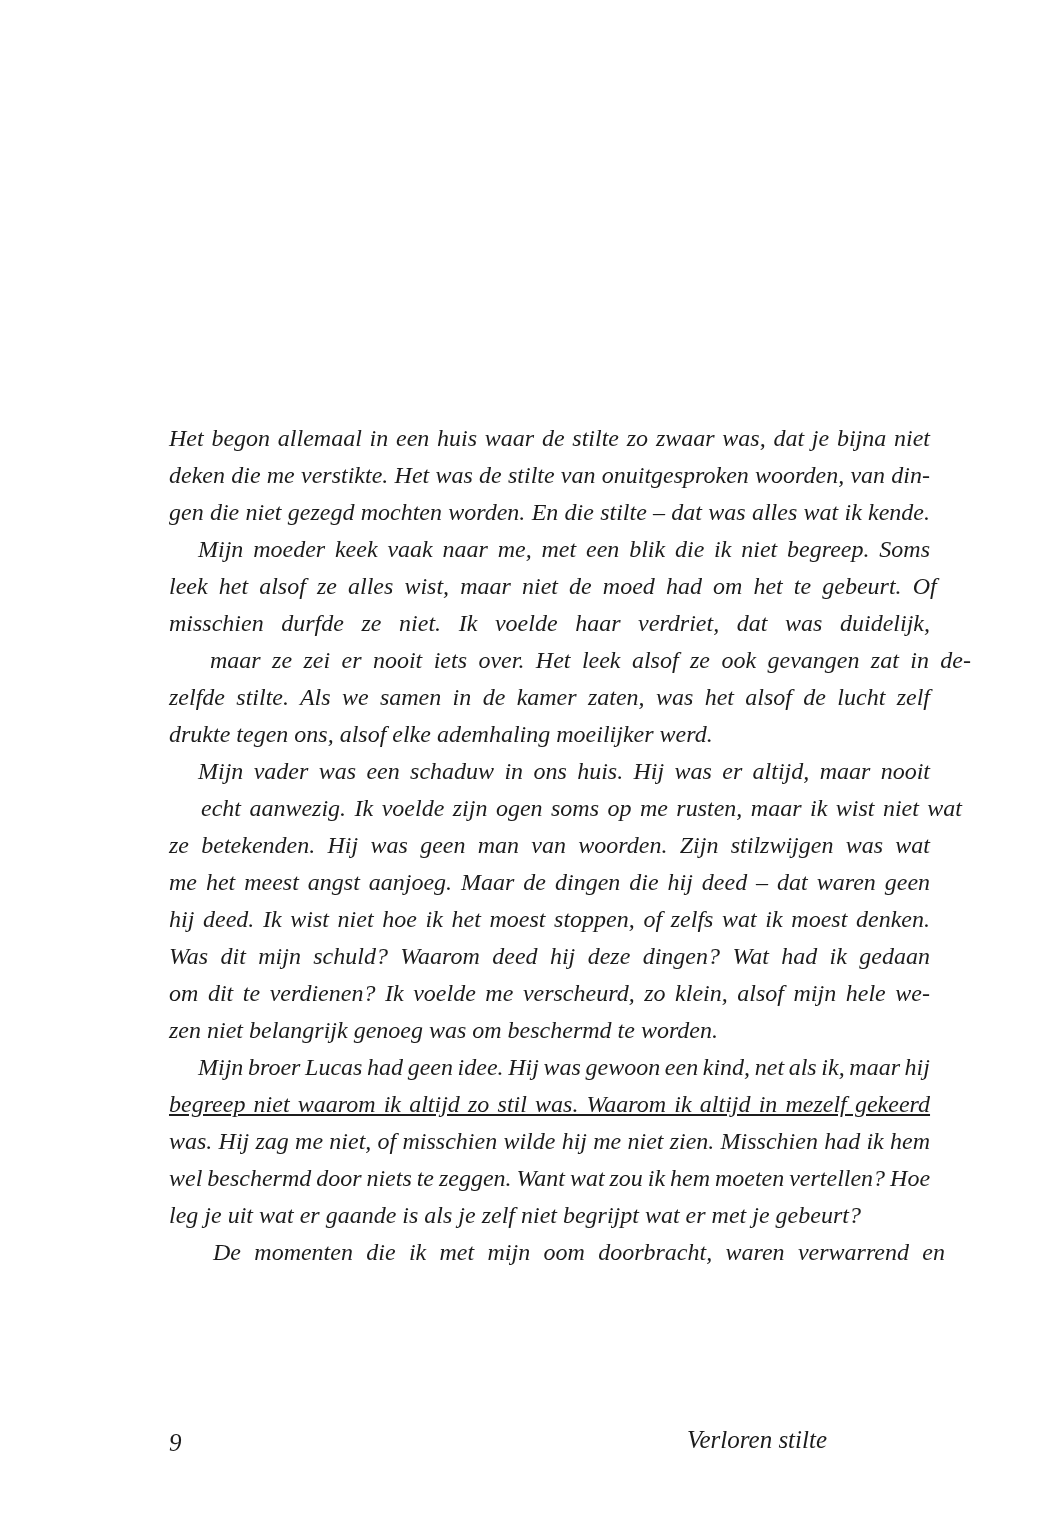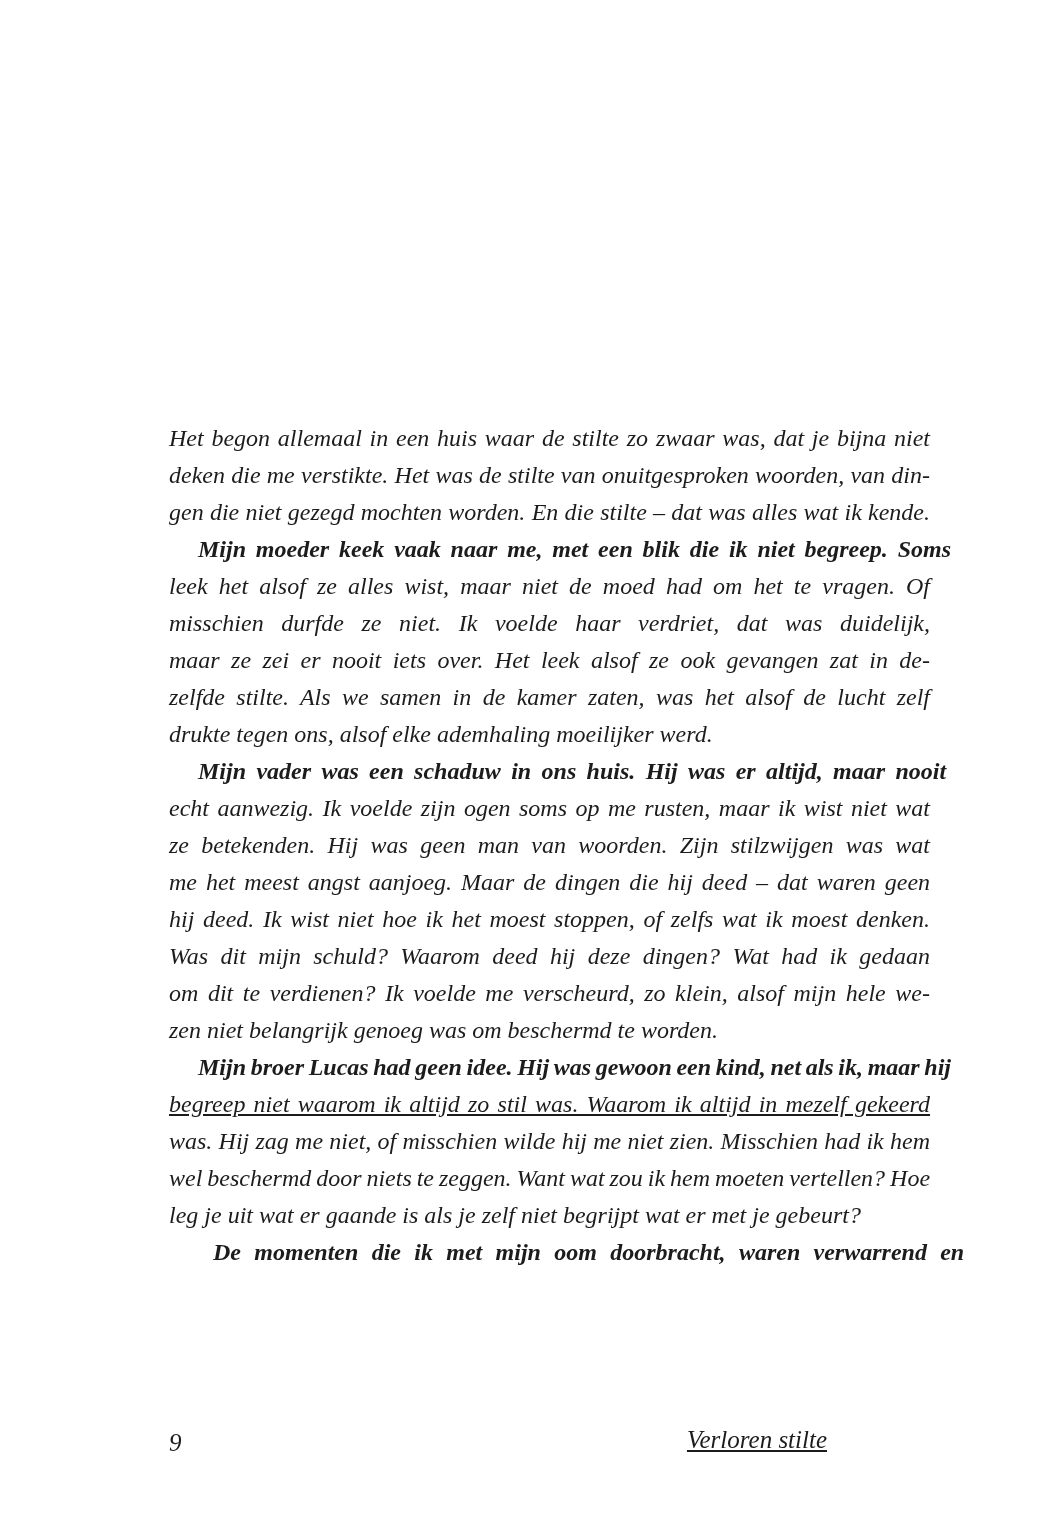--- a/index.html
+++ b/index.html
@@ -30,61 +30,59 @@
     height: 37px;
     line-height: 37px;
     font-size: 24px;
     white-space: nowrap;
     overflow: visible;
     box-sizing: border-box;
     width: 100%;
   }
   .line.ind {
     padding-left: 29px;
-    font-weight: bold;
   }
   .footer-pagenum {
     position: absolute;
     left: 169px;
     top: 1424px;
     font-size: 25px;
     line-height: 37px;
   }
   .footer-title {
     position: absolute;
     right: 233px;
     top: 1421px;
     font-size: 25px;
     line-height: 37px;
-    text-decoration: underline;
   }
 </style>
 </head>
 <body>
 
 <main class="text-block">
 
   <div class="para">
     <div class="line j"><span style="word-spacing: 1.76px;">Het begon allemaal in een huis waar de stilte zo zwaar was, dat je bijna niet</span></div>
     <div class="line j"><span style="word-spacing: 0.25px;">deken die me verstikte. Het was de stilte van onuitgesproken woorden, van din-</span></div>
     <div class="line j"><span style="word-spacing: 0.27px;">gen die niet gezegd mochten worden. En die stilte – dat was alles wat ik kende.</span></div>
   </div>
 
   <div class="para">
     <div class="line j ind"><span style="word-spacing: 3.83px;">Mijn moeder keek vaak naar me, met een blik die ik niet begreep. Soms</span></div>
-    <div class="line j"><span style="word-spacing: 5.1px;">leek het alsof ze alles wist, maar niet de moed had om het te vragen. Of</span></div>
+    <div class="line j"><span style="word-spacing: 5.1px;">leek het alsof ze alles wist, maar niet de moed had om het te gebeurt. Of</span></div>
     <div class="line j"><span style="word-spacing: 11.6px;">misschien durfde ze niet. Ik voelde haar verdriet, dat was duidelijk,</span></div>
-    <div class="line j"><span style="word-spacing: 5.41px;">maar ze zei er nooit iets over. Het leek alsof ze ook gevangen zat in de-</span></div>
+    <div class="line j"><span style="word-spacing: 5.41px; margin-left: 41px;">maar ze zei er nooit iets over. Het leek alsof ze ook gevangen zat in de-</span></div>
     <div class="line j"><span style="word-spacing: 5.35px;">zelfde stilte. Als we samen in de kamer zaten, was het alsof de lucht zelf</span></div>
     <div class="line last"><span>drukte tegen ons, alsof elke ademhaling moeilijker werd.</span></div>
   </div>
 
   <div class="para">
     <div class="line j ind"><span style="word-spacing: 4.36px;">Mijn vader was een schaduw in ons huis. Hij was er altijd, maar nooit</span></div>
-    <div class="line j"><span style="word-spacing: 2.46px;">echt aanwezig. Ik voelde zijn ogen soms op me rusten, maar ik wist niet wat</span></div>
+    <div class="line j"><span style="word-spacing: 2.46px; margin-left: 32px;">echt aanwezig. Ik voelde zijn ogen soms op me rusten, maar ik wist niet wat</span></div>
     <div class="line j"><span style="word-spacing: 6.3px;">ze betekenden. Hij was geen man van woorden. Zijn stilzwijgen was wat</span></div>
     <div class="line j"><span style="word-spacing: 2.96px;">me het meest angst aanjoeg. Maar de dingen die hij deed – dat waren geen</span></div>
     <div class="line j"><span style="word-spacing: 2.65px;">hij deed. Ik wist niet hoe ik het moest stoppen, of zelfs wat ik moest denken.</span></div>
     <div class="line j"><span style="word-spacing: 6.38px;">Was dit mijn schuld? Waarom deed hij deze dingen? Wat had ik gedaan</span></div>
     <div class="line j"><span style="word-spacing: 3.56px;">om dit te verdienen? Ik voelde me verscheurd, zo klein, alsof mijn hele we-</span></div>
     <div class="line last"><span>zen niet belangrijk genoeg was om beschermd te worden.</span></div>
   </div>
 
   <div class="para">
     <div class="line j ind"><span style="word-spacing: -1.36px;">Mijn broer Lucas had geen idee. Hij was gewoon een kind, net als ik, maar hij</span></div>

